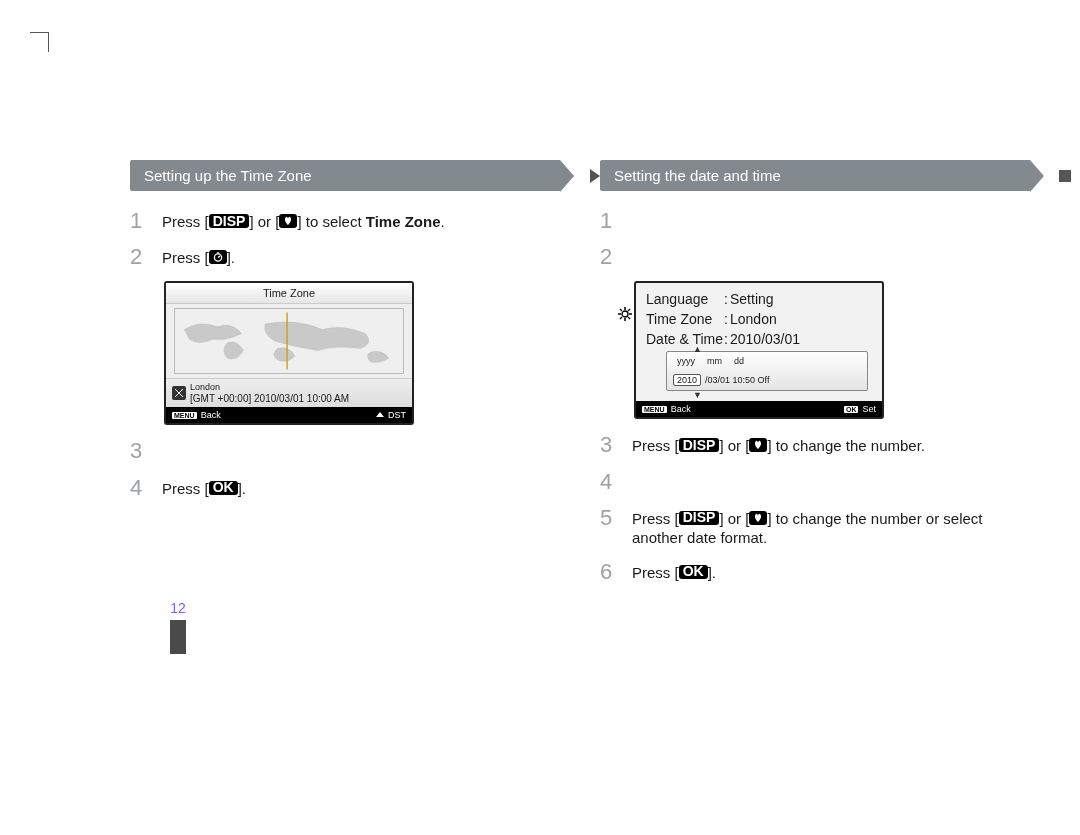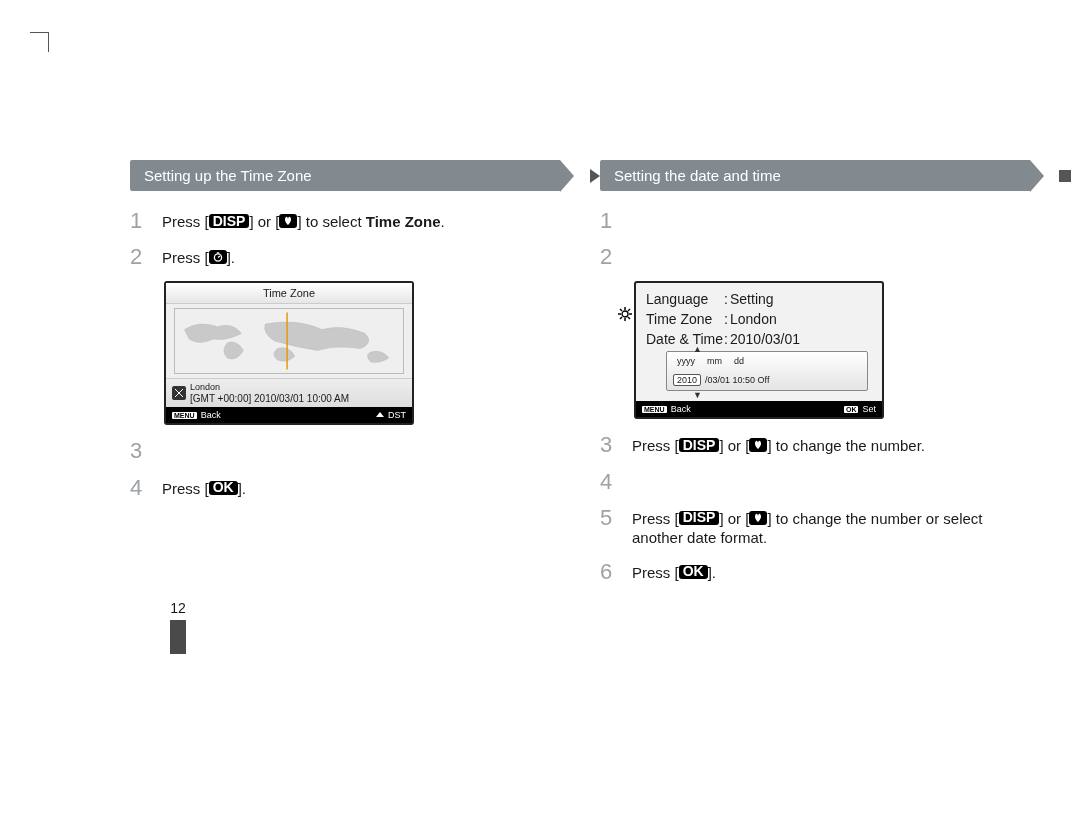--- a/index.html
+++ b/index.html
@@ -217,21 +217,21 @@
     position: absolute;
     left: -18px; top: 24px;
   }
   .screen2 { position: relative; }
 
   .page-number {
     position: absolute;
     left: 170px; bottom: 60px;
     text-align: center;
     font-size: 14px;
-    color: #0f172a;
+    color: #8b5cf6;
   }
   .page-number-bar {
     width: 16px; height: 34px; background: #4a4a4a; margin: 4px auto 0;
   }
 </style>
 </head>
 <body>
 
 <div class="page">
   <div class="crop-mark-h"></div>

